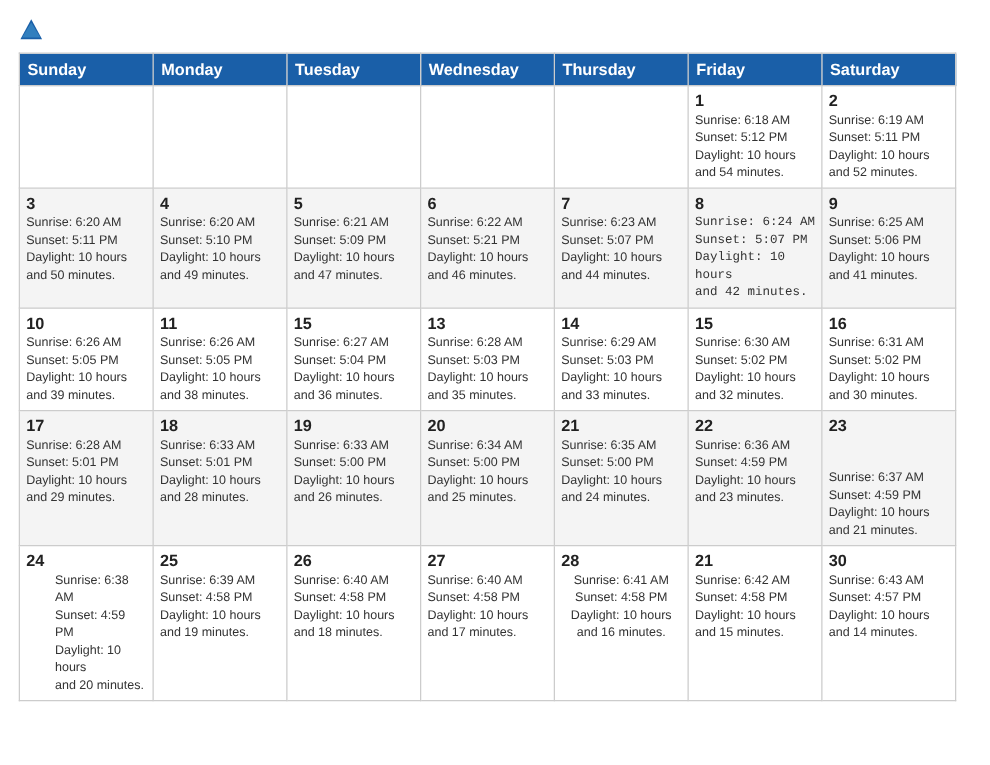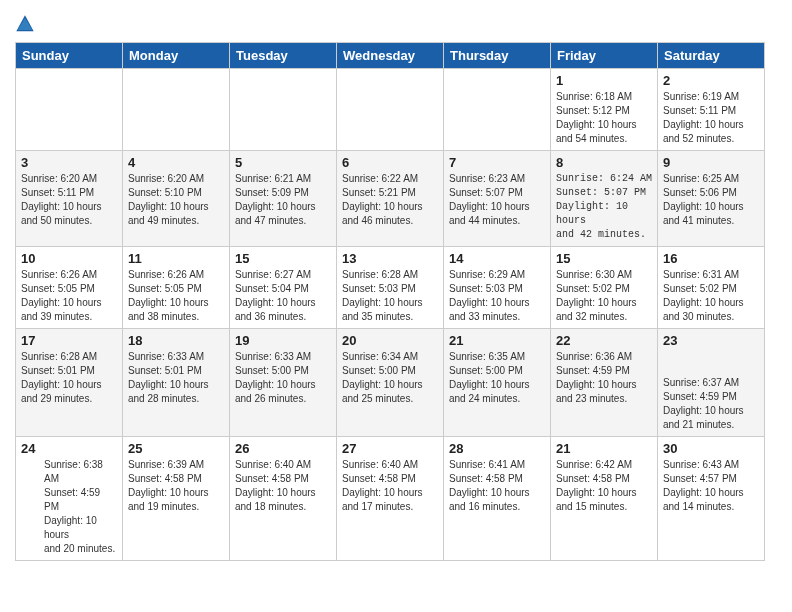--- a/index.html
+++ b/index.html
@@ -321,21 +321,21 @@
           </td>
           <td>
             <div class="day-num">27</div>
             <div class="day-info" style="white-space: pre-line;">Sunrise: 6:40 AM
 Sunset: 4:58 PM
 Daylight: 10 hours
 and 17 minutes.</div>
           </td>
           <td>
             <div class="day-num">28</div>
-            <div class="day-info" style="white-space: pre-line;">Sunrise: 6:41 AM
+            <div class="day-info" style="white-space: pre-line; text-align: center;">Sunrise: 6:41 AM
 Sunset: 4:58 PM
 Daylight: 10 hours
 and 16 minutes.</div>
           </td>
           <td>
             <div class="day-num">21</div>
             <div class="day-info" style="white-space: pre-line;">Sunrise: 6:42 AM
 Sunset: 4:58 PM
 Daylight: 10 hours
 and 15 minutes.</div>

